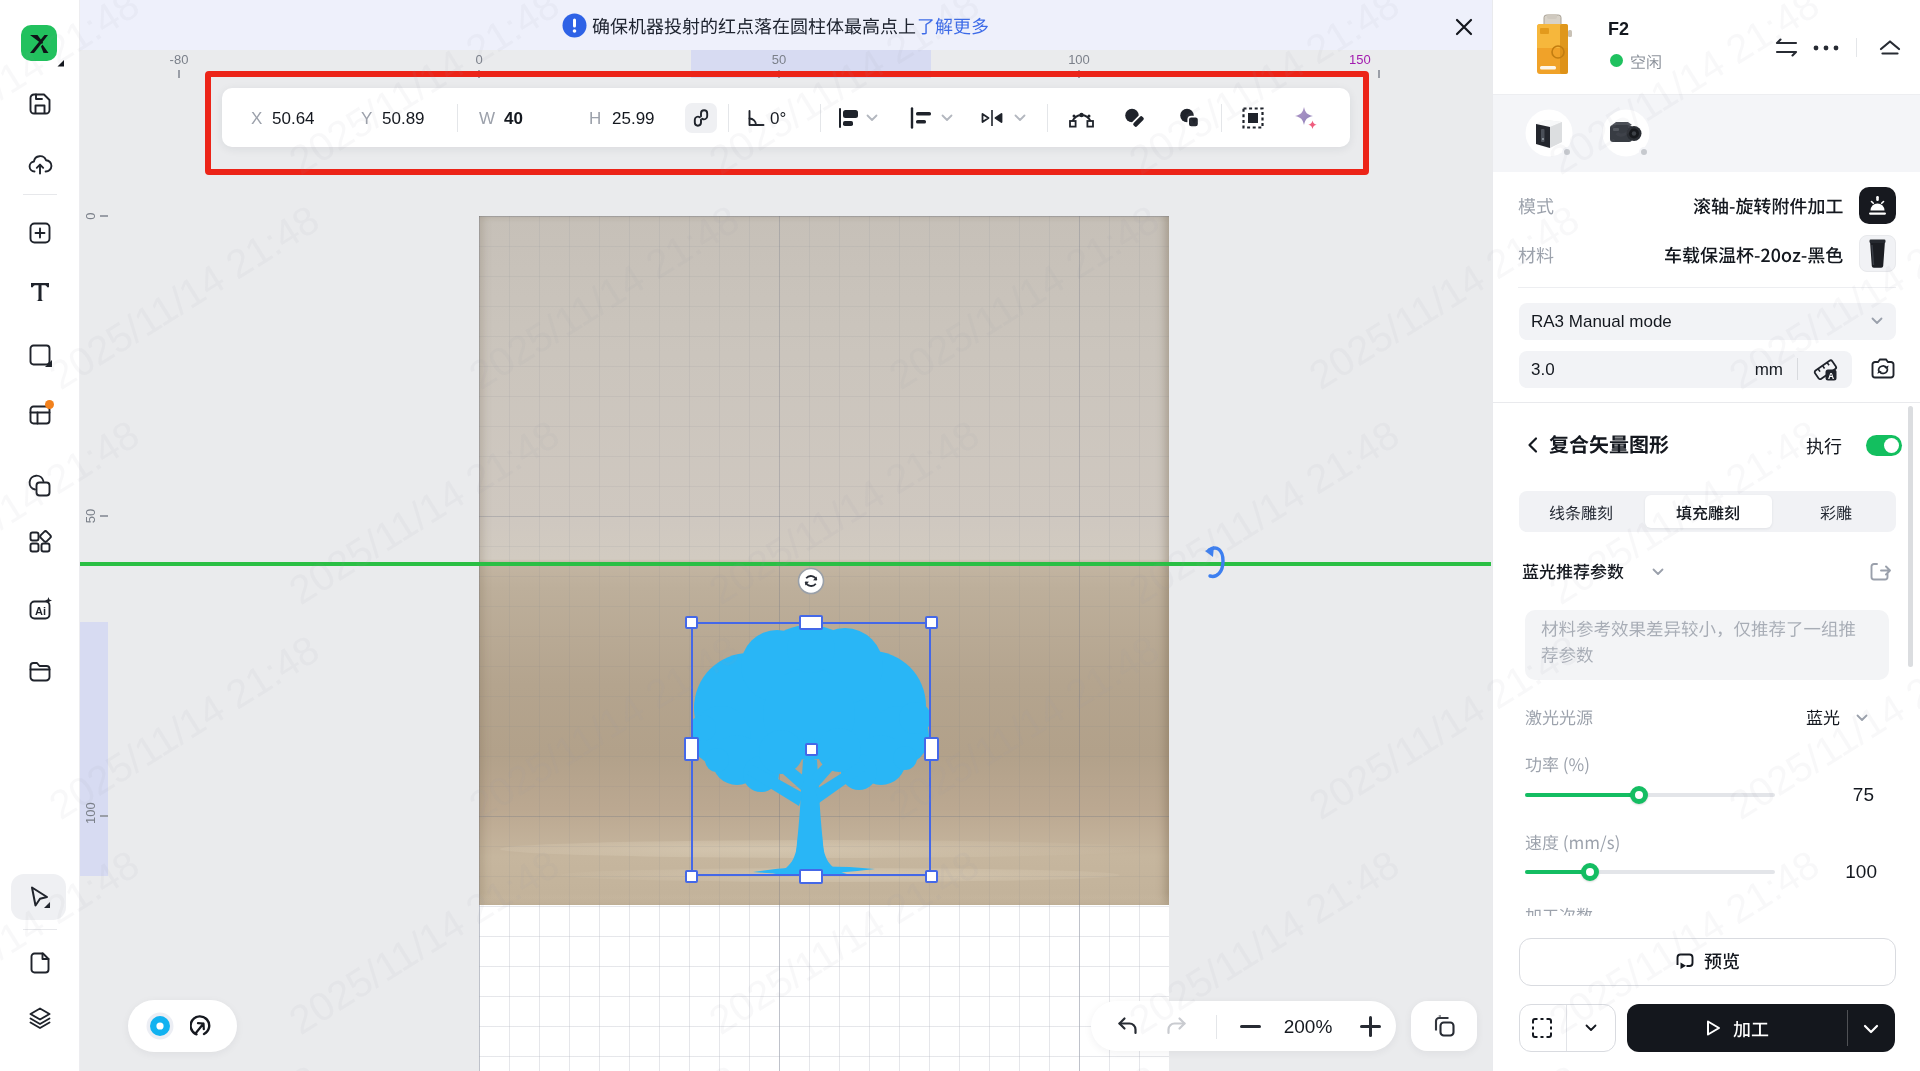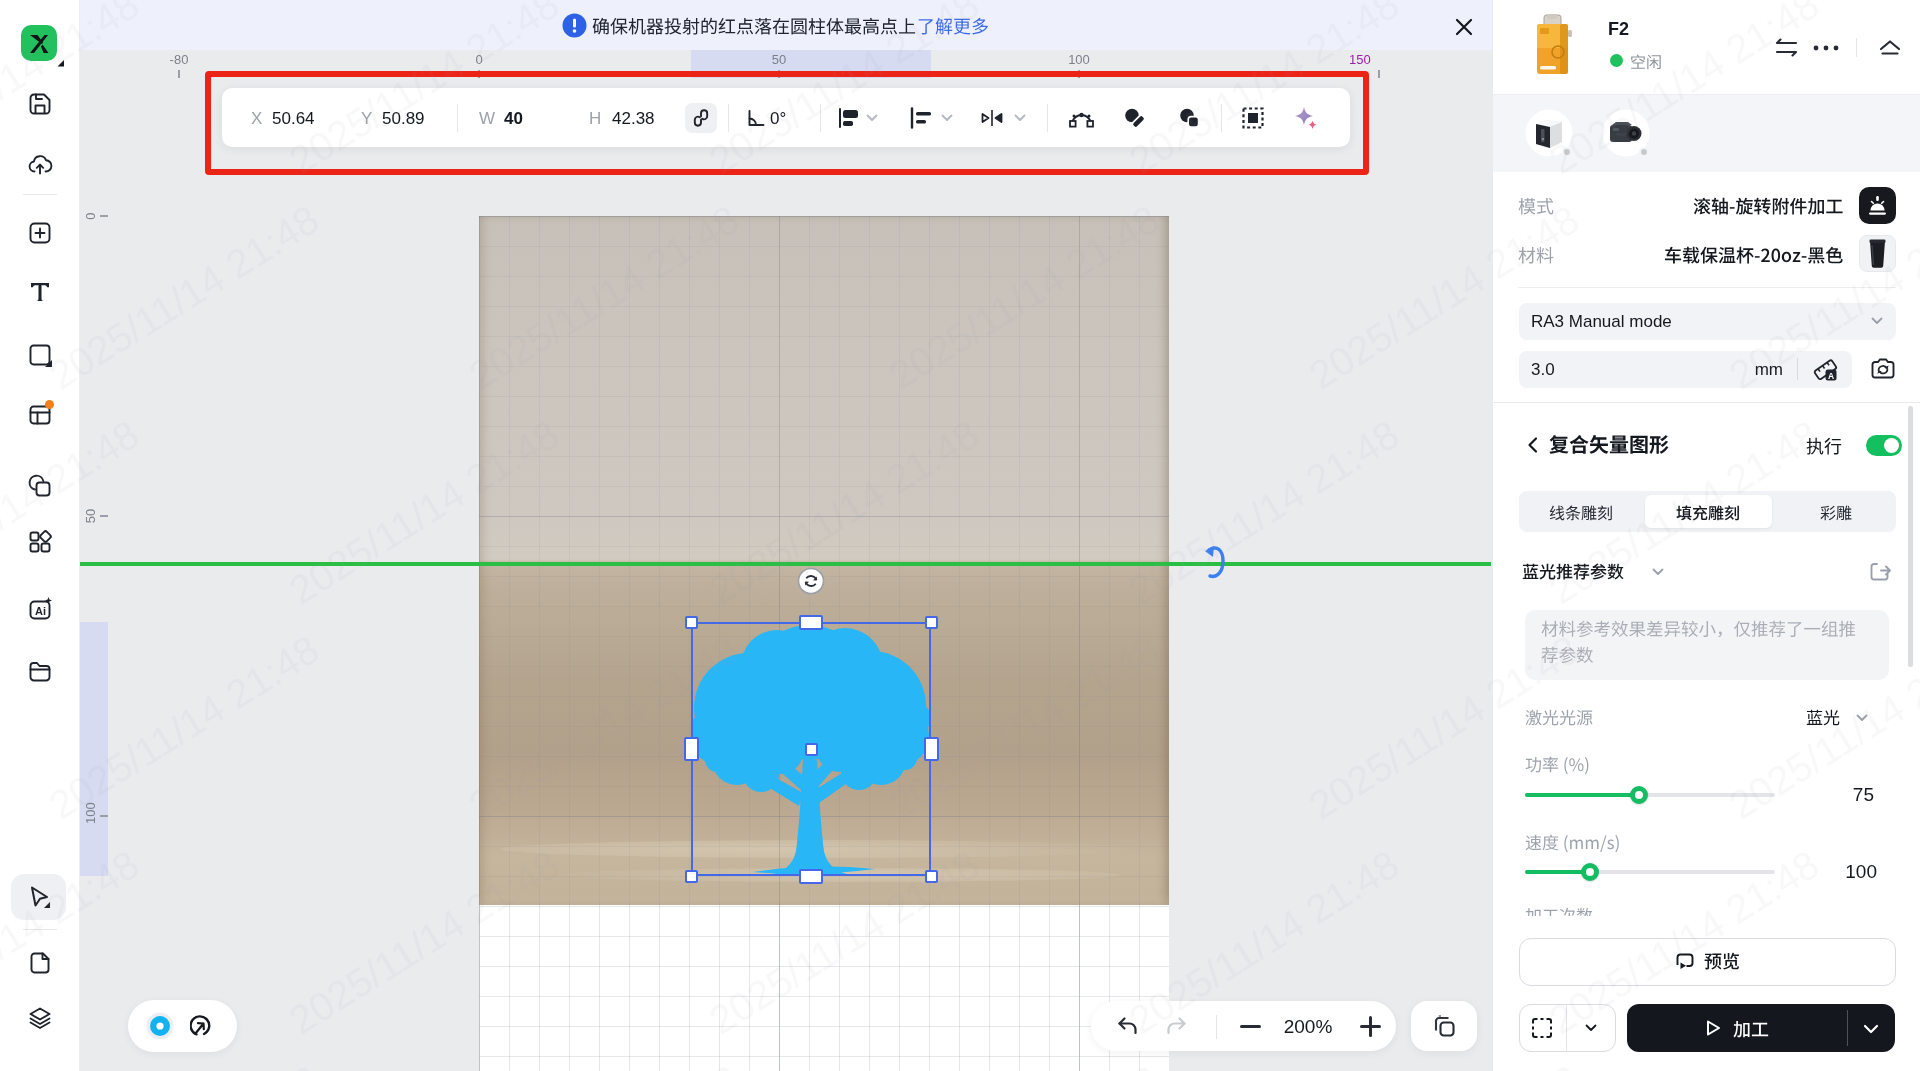--- a/index.html
+++ b/index.html
@@ -104,21 +104,21 @@
 <div class="abs" style="left:205px;top:71px;width:1164px;height:104px;border:6px solid #ec2418;border-radius:4px"></div>
 <div class="abs" style="left:222px;top:88px;width:1128px;height:59px;background:#fff;border-radius:10px;box-shadow:0 2px 10px rgba(30,35,50,.08)"></div>
 <div class="lat" style="left:251px;top:109px;font-size:17px;color:#9ca1ab;font-weight:400">X</div>
 <div class="lat" style="left:272px;top:109px;font-size:17px;color:#14181f;font-weight:400">50.64</div>
 <div class="lat" style="left:361px;top:109px;font-size:17px;color:#9ca1ab;font-weight:400">Y</div>
 <div class="lat" style="left:382px;top:109px;font-size:17px;color:#14181f;font-weight:400">50.89</div>
 <div class="abs" style="left:457px;top:104px;width:1px;height:28px;background:#e4e6e9"></div>
 <div class="lat" style="left:479px;top:109px;font-size:17px;color:#9ca1ab;font-weight:400">W</div>
 <div class="lat" style="left:504px;top:109px;font-size:17px;color:#14181f;font-weight:700">40</div>
 <div class="lat" style="left:589px;top:109px;font-size:17px;color:#9ca1ab;font-weight:400">H</div>
-<div class="lat" style="left:612px;top:109px;font-size:17px;color:#14181f;font-weight:400">42.38</div>
+<div class="lat" style="left:612px;top:109px;font-size:17px;color:#14181f;font-weight:400">25.99</div>
 <div class="abs" style="left:685px;top:103px;width:32px;height:30px;background:#eff0f3;border-radius:7px"></div>
 <svg class="abs" style="left:689px;top:106px" width="24" height="24" viewBox="0 0 24 24" fill="none" stroke="#1f232b" stroke-width="1.9" stroke-linecap="round">
 <path d="M12 10.2 V7.4 a3.1 3.1 0 1 1 6.2 0 V10.2 a3.1 3.1 0 0 1 -5 2.5"></path>
 <path d="M12 13.8 V16.6 a3.1 3.1 0 1 1 -6.2 0 V13.8 a3.1 3.1 0 0 1 5 -2.5"></path>
   </svg>
 <div class="abs" style="left:728px;top:104px;width:1px;height:28px;background:#e4e6e9"></div>
 <svg class="abs" style="left:744px;top:106px" width="24" height="24" viewBox="0 0 24 24" fill="none" stroke="#1f232b" stroke-width="1.9" stroke-linejoin="round" stroke-linecap="round">
 <path d="M5.5 5 V19 H19.5"></path>
     <path d="M5.5 12.5 A6.5 6.5 0 0 1 12 19"></path>
   </svg>

